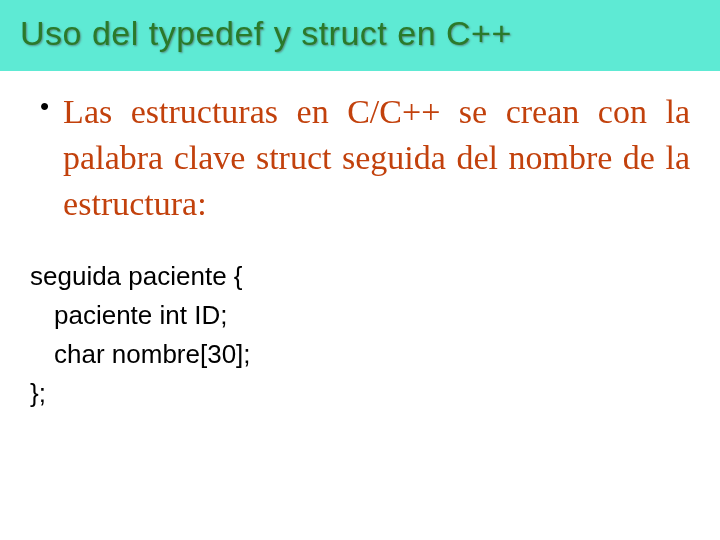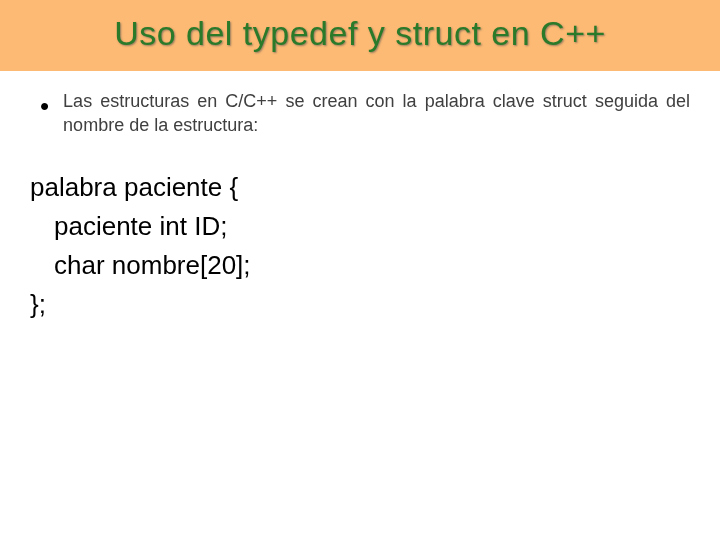--- a/index.html
+++ b/index.html
@@ -8,23 +8,23 @@
       box-sizing: border-box;
     }
     body {
       width: 720px;
       height: 540px;
       background: #ffffff;
       font-family: Arial, Helvetica, sans-serif;
       overflow: hidden;
     }
     .title-bar {
-      background: #fdba74;
+      background: #5eead4;
       padding: 14px 20px 18px 20px;
-      text-align: center;
+      text-align: left;
     }
     .title {
       color: #2a7a2a;
       font-size: 34px;
       font-weight: normal;
       text-shadow: 1px 1px 2px rgba(80,80,80,0.6);
       letter-spacing: 0.5px;
     }
     .content {
       padding: 18px 30px 0 30px;
@@ -36,25 +36,26 @@
     }
     .bullet-marker {
       color: #000;
       font-size: 26px;
       padding-left: 10px;
       padding-right: 14px;
       line-height: 1.35;
       flex: 0 0 auto;
     }
     .bullet-text {
-      color: #404040;
-      font-size: 18px;
+      color: #c2410c;
+      font-size: 34px;
       line-height: 1.35;
       text-align: justify;
       flex: 1;
+      font-family: Liberation Serif, serif;
     }
     .code-block {
       color: #000;
       font-size: 26px;
       line-height: 1.5;
     }
     .code-line {
       white-space: pre;
     }
     .indent {
@@ -68,18 +69,18 @@
   <h1 class="title">Uso del typedef y struct en C++</h1>
 </div>
 
 <div class="content">
   <div class="bullet-block">
     <span class="bullet-marker">•</span>
     <span class="bullet-text">Las estructuras en C/C++ se crean con la palabra clave struct seguida del nombre de la estructura:</span>
   </div>
 
   <div class="code-block">
-    <div class="code-line">palabra paciente {</div>
+    <div class="code-line">seguida paciente {</div>
     <div class="code-line indent">paciente int ID;</div>
-    <div class="code-line indent">char nombre[20];</div>
+    <div class="code-line indent">char nombre[30];</div>
     <div class="code-line">};</div>
   </div>
 </div>
 
 </body></html>

